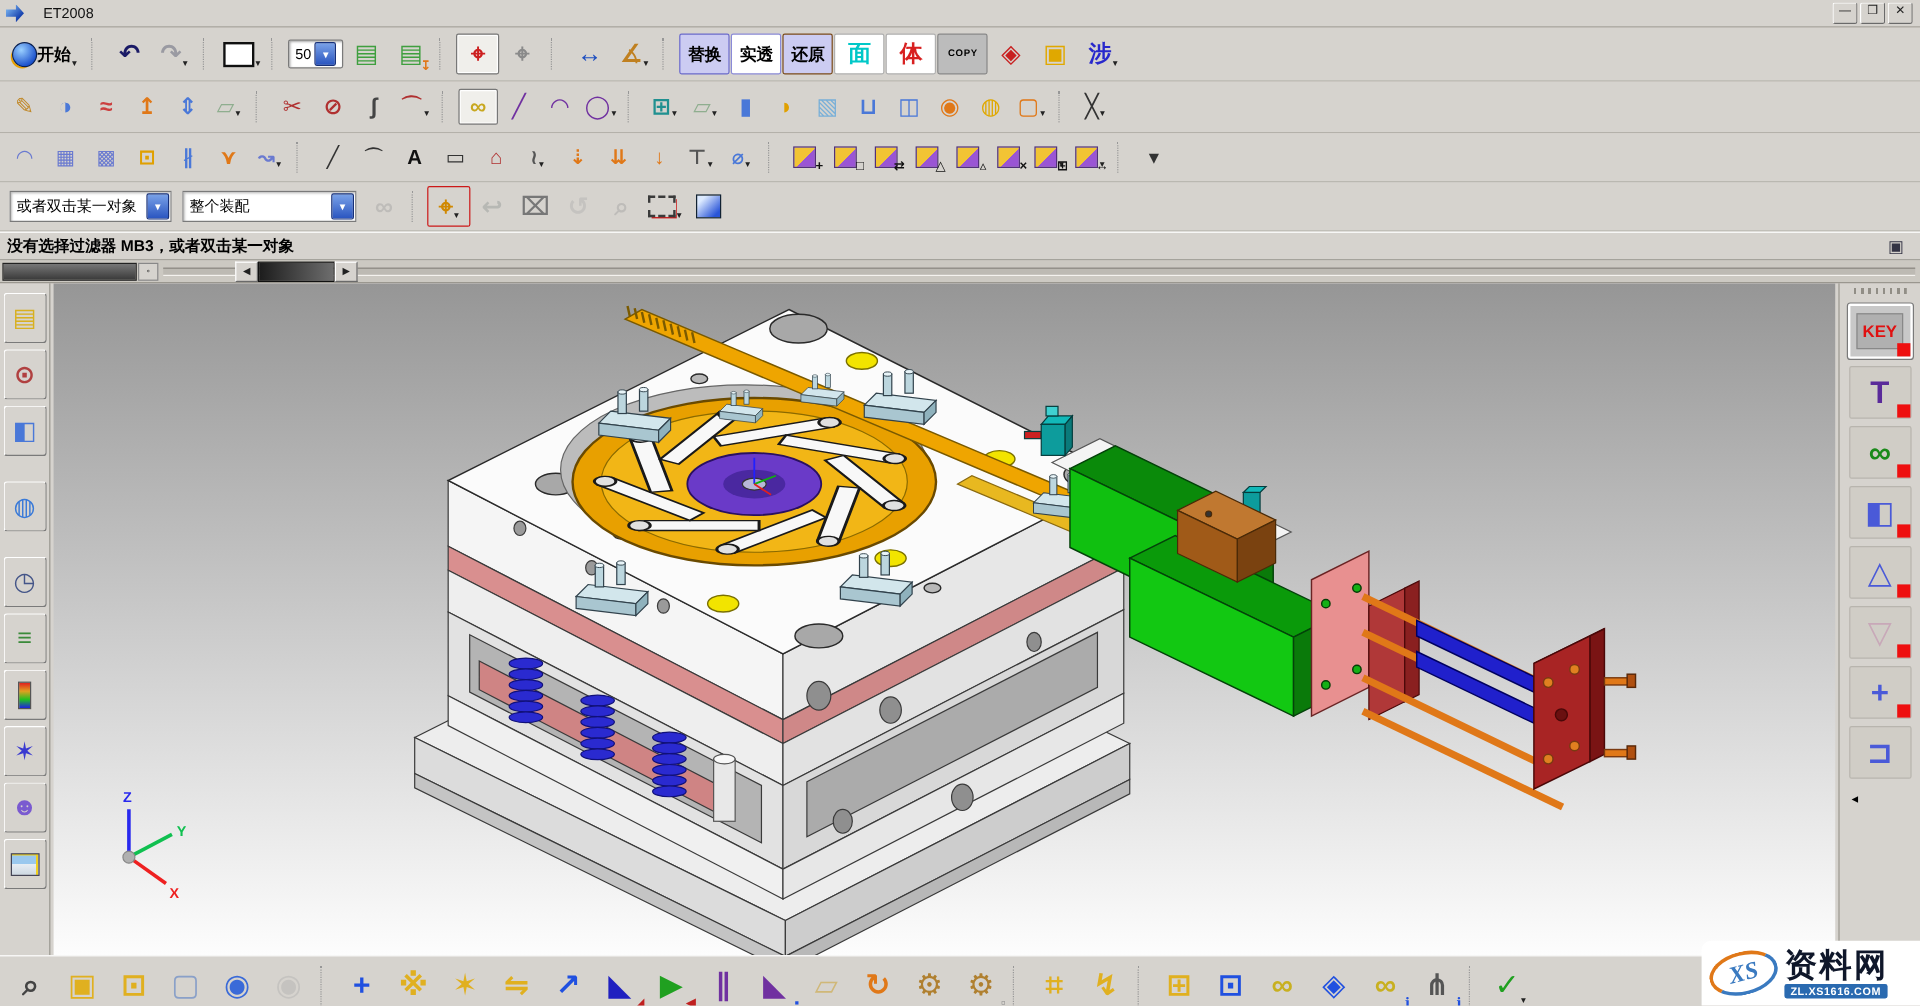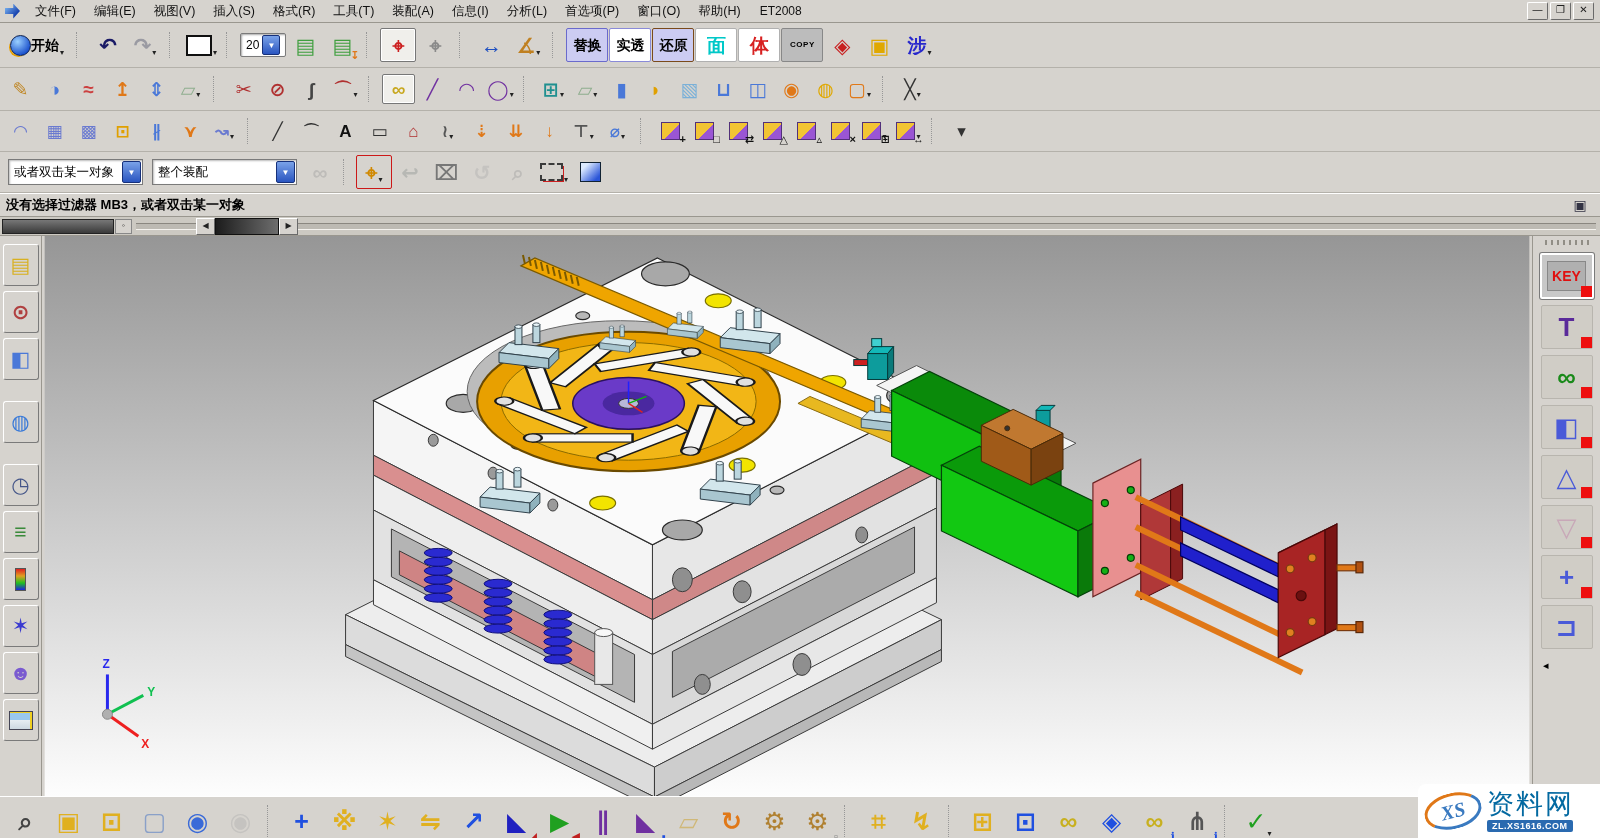--- a/index.html
+++ b/index.html
@@ -100,42 +100,28 @@
     align-items:center;padding:0 4px;position:relative;box-sizing:border-box}
   .bottombar .tbtn{height:40px;min-width:37px}
   .bottombar .g{font-size:25px}
   .bottombar .tsep{height:34px}
   .watermark{position:absolute;right:0;bottom:0;width:182px;height:54px;background:#fff;
     display:flex;align-items:center;gap:5px;padding:0 6px;border-radius:8px 0 0 0;box-sizing:border-box}
   .wm-logo{width:58px;height:36px;flex:none;border:3px solid;border-color:#e07818 #3a7ac0 #3a7ac0 #e07818;
     border-radius:50%;transform:rotate(-14deg);display:flex;align-items:center;justify-content:center;
     font-style:italic;font-weight:bold;font-family:"Liberation Serif",serif;font-size:20px;color:#3a7ac0;box-sizing:border-box}
   .wm-col{display:flex;flex-direction:column;align-items:flex-start}
-  .wm-name{color:#0369a1;font-size:27px;font-weight:normal;letter-spacing:2px;line-height:1}
+  .wm-name{color:#0f172a;font-size:27px;font-weight:bold;letter-spacing:2px;line-height:1}
   .wm-url{background:#2a6ab0;color:#fff;font-size:9px;font-weight:bold;padding:1px 5px;border-radius:2px;margin-top:2px;letter-spacing:.5px}
 </style>
 </head>
 <body>
 
 <div class="menubar">
   <span class="app-icon"></span>
-  <span style="display:flex">
-      <span class="menu-item">文件(F)</span>
-      <span class="menu-item">编辑(E)</span>
-      <span class="menu-item">视图(V)</span>
-      <span class="menu-item">插入(S)</span>
-      <span class="menu-item">格式(R)</span>
-      <span class="menu-item">工具(T)</span>
-      <span class="menu-item">装配(A)</span>
-      <span class="menu-item">信息(I)</span>
-      <span class="menu-item">分析(L)</span>
-      <span class="menu-item">首选项(P)</span>
-      <span class="menu-item">窗口(O)</span>
-      <span class="menu-item">帮助(H)</span>
-    </span>
   <span class="brand">ET2008</span>
   <span class="winbtns">
       <span class="winbtn">—</span>
       <span class="winbtn">❐</span>
       <span class="winbtn">✕</span>
     </span>
 </div>
 
 <div class="tb tb1">
     <div class="tbtn txt">
@@ -151,21 +137,21 @@
       <span class="g" style="color: rgb(154, 154, 162);">↷</span>
       <span class="dd">▾</span>
     </div>
     <span class="tsep"></span>
     <div class="tbtn">
       <span class="g swatch"></span>
       <span class="dd">▾</span>
     </div>
     <span class="tsep"></span>
     <div class="tbtn txt field">
-      <span class="t">20</span>
+      <span class="t">50</span>
       <span class="ddb">▼</span>
     </div>
     <div class="tbtn">
       <span class="g" style="color: rgb(63, 159, 63);">▤</span>
     </div>
     <div class="tbtn">
       <span class="g" style="color: rgb(63, 159, 63);">▤</span>
       <span class="g2" style="color: rgb(224, 120, 24);">↧</span>
     </div>
     <span class="tsep"></span>

